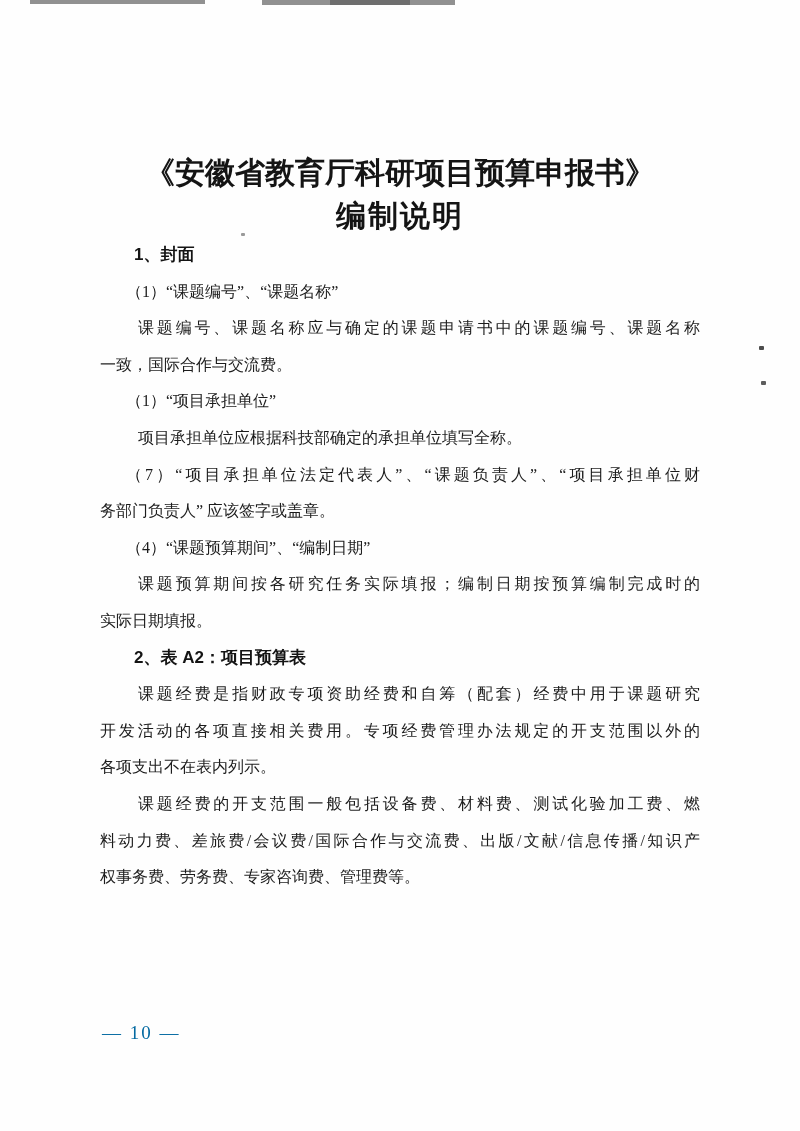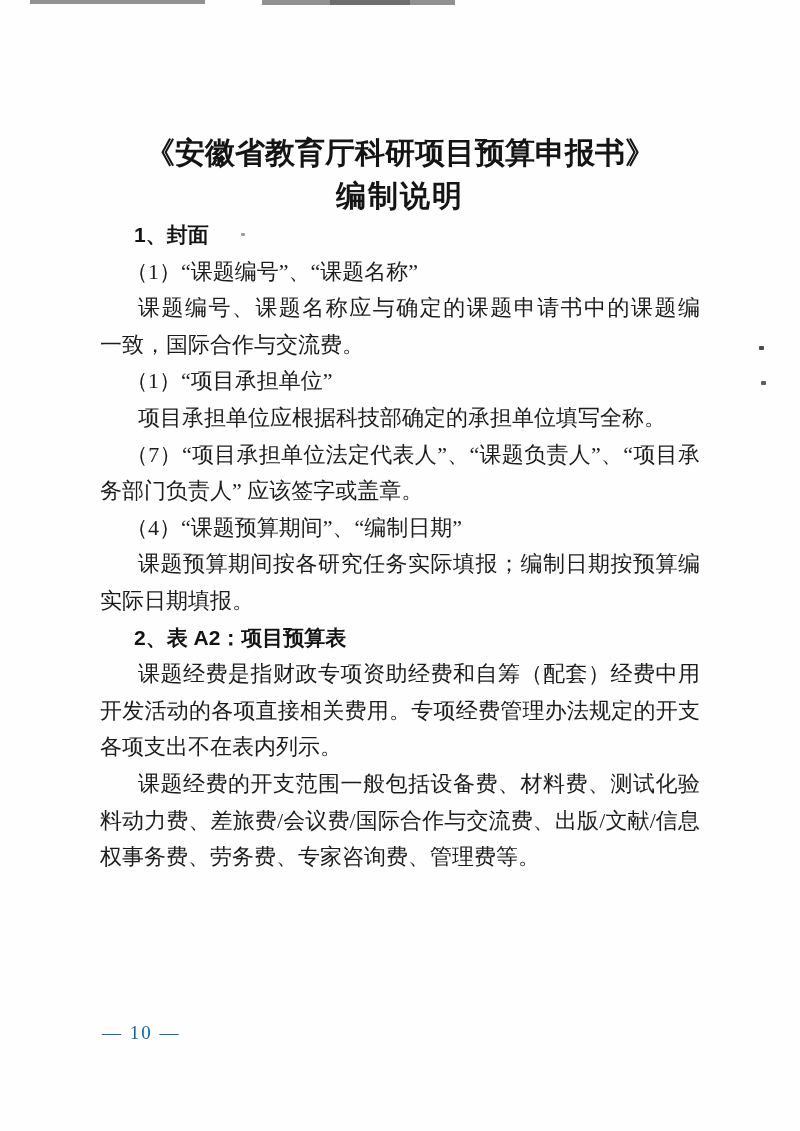--- a/index.html
+++ b/index.html
@@ -27,34 +27,34 @@
     left:100px;top:130px;width:600px;
   }
   .title{
     text-align:center;
     font-family:"Liberation Sans","DejaVu Sans",sans-serif;
     font-weight:700;
     font-size:30px;
     color:#141414;
     white-space:nowrap;
   }
-  .t1{line-height:45px;height:45px;}
+  .t1{line-height:45px;height:45px;margin-top:20px;}
   .t2{line-height:42px;height:42px;letter-spacing:2px;}
 
   .line{
-    font-size:22px;
+    font-size:16px;
     line-height:36.6px;
     height:36.6px;
     overflow:hidden;
     white-space:pre;
   }
   .h{
     font-family:"Liberation Sans","DejaVu Sans",sans-serif;
     font-weight:700;
-    font-size:21px;
+    font-size:17px;
     color:#141414;
   }
   .ih{padding-left:34px;}   
   .ip{padding-left:26px;}   
   .i2{padding-left:38px;}   
   .stretch{
     white-space:normal;
     text-align:justify;
     text-align-last:justify;
   }

